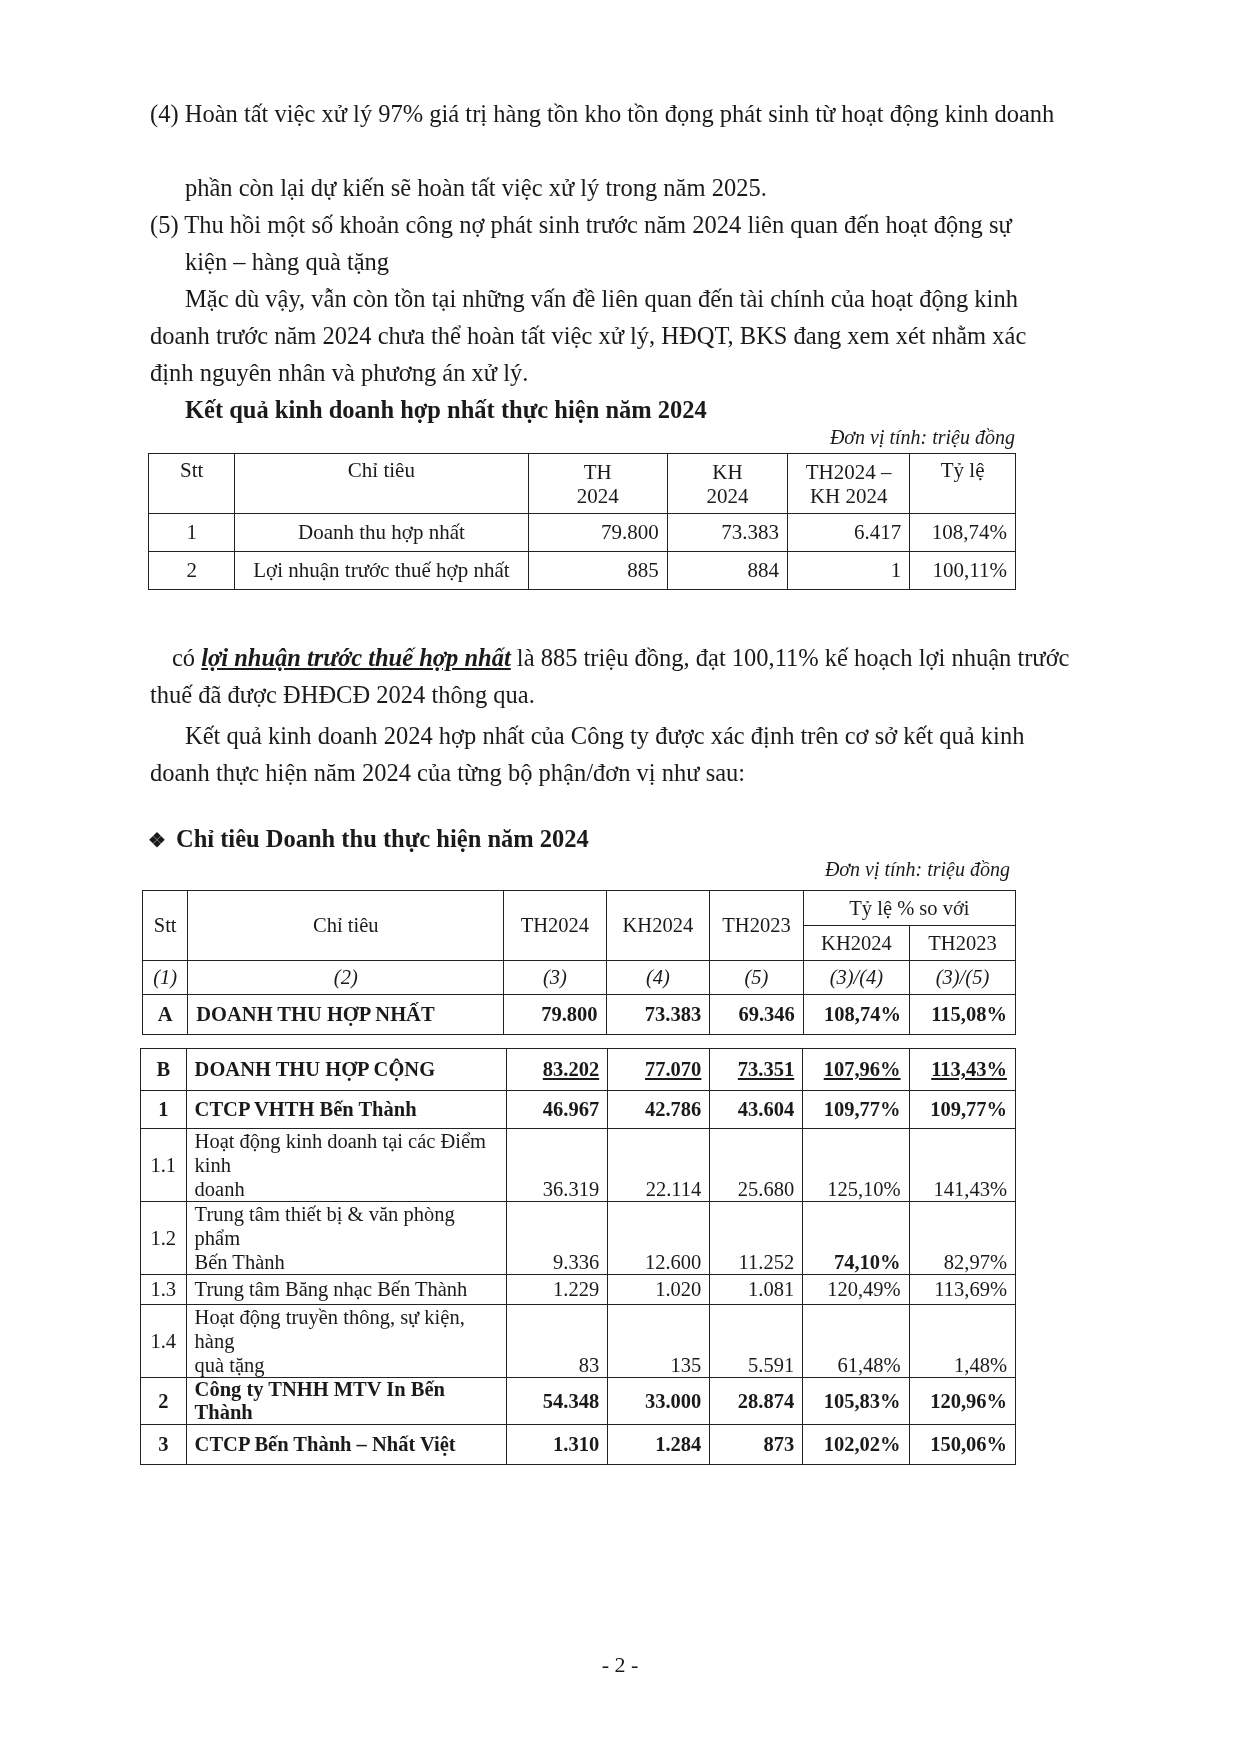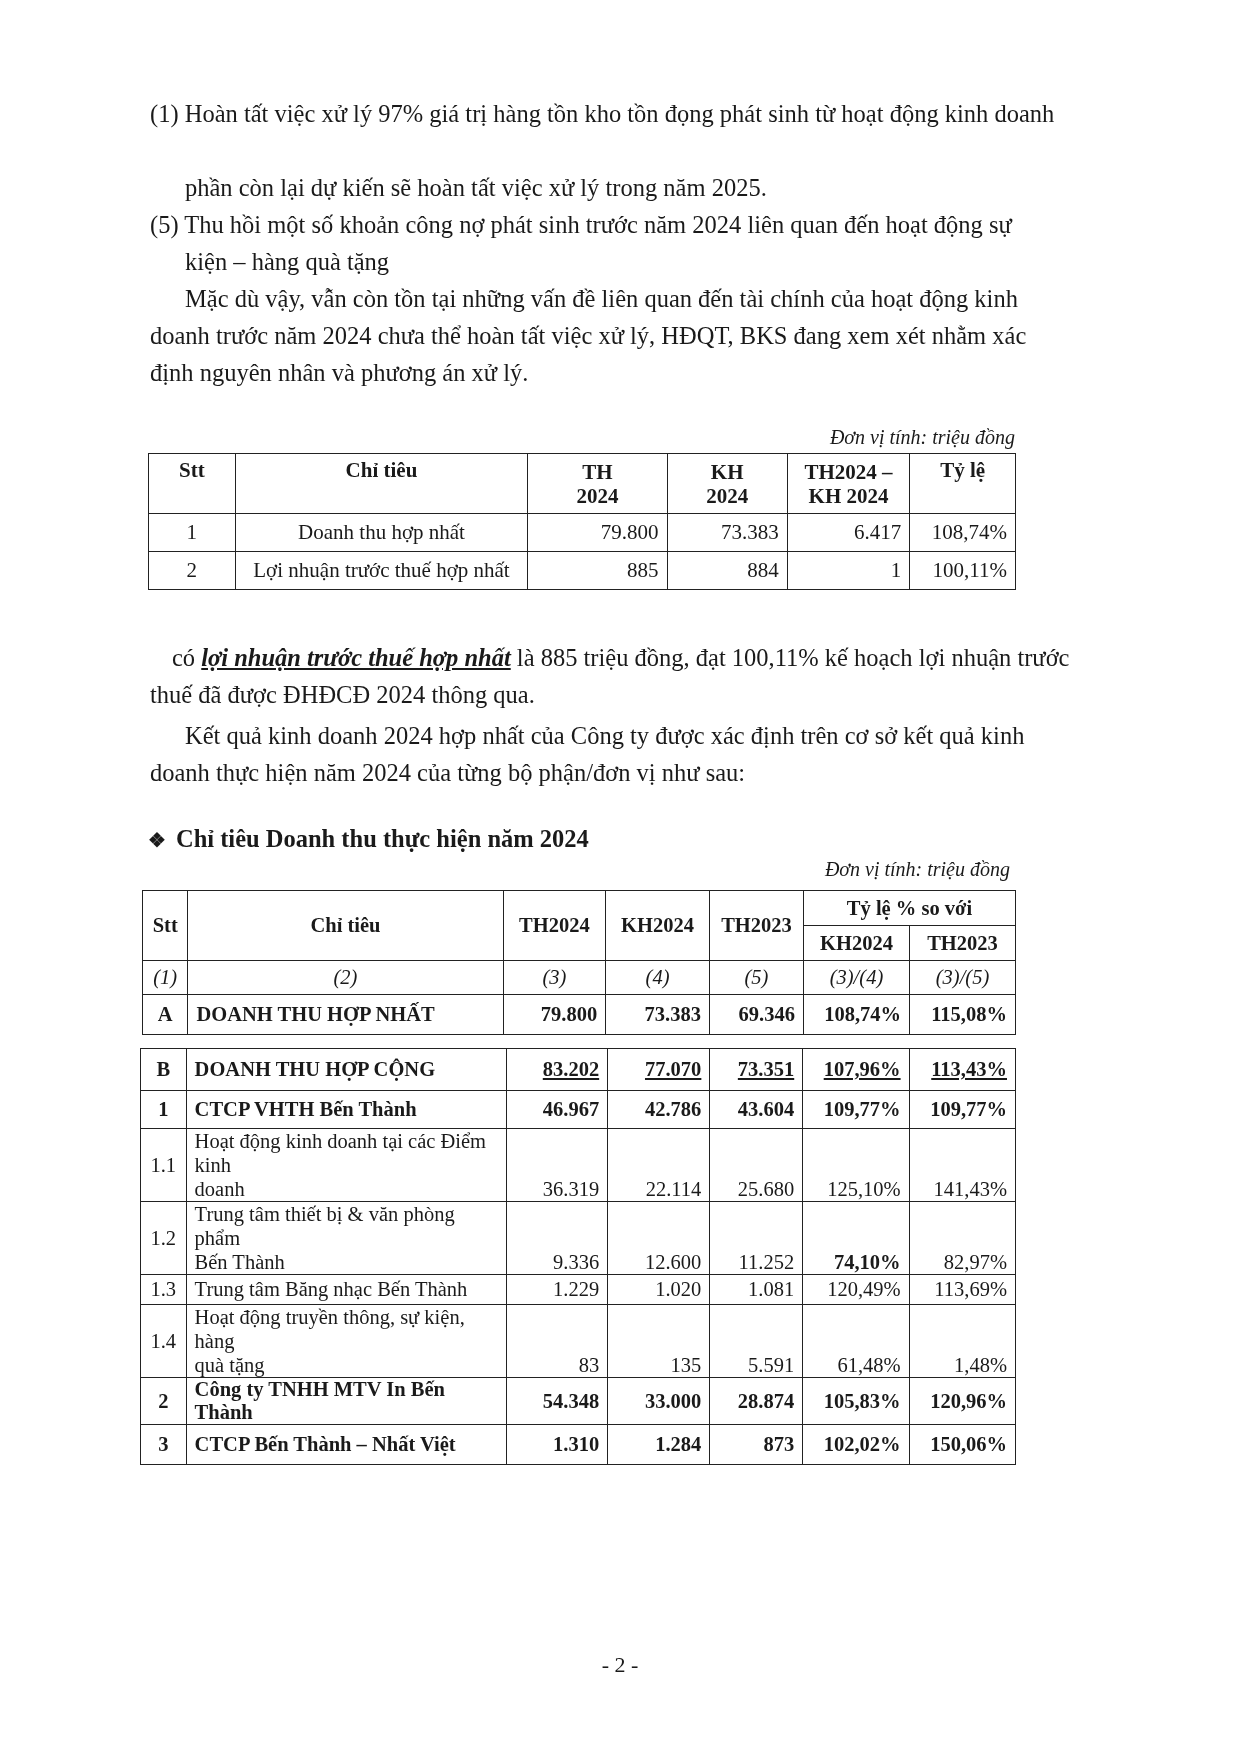--- a/index.html
+++ b/index.html
@@ -7,49 +7,50 @@
     width: 1240px; height: 1754px; position: relative; overflow: hidden;
     font-family: "Liberation Serif", "DejaVu Serif", serif;
     color: #1a1a1a;
   }
   .page { position: absolute; left: 0; top: 0; width: 1240px; height: 1754px; }
   .p { position: absolute; font-size: 24.5px; line-height: 37px; margin: 0; white-space: nowrap; }
   .h { font-weight: bold; font-size: 24.5px; }
   .unit { position: absolute; font-style: italic; font-size: 20px; text-align: right; }
   table { border-collapse: collapse; position: absolute; font-size: 21px; }
   td, th { border: 1.5px solid #222; padding: 0 8px; }
-  th { font-weight: bold; }
+  th { font-weight: normal; }
   .c { text-align: center; }
   .r { text-align: right; }
   .l { text-align: left; }
   .b { font-weight: bold; }
   .i { font-style: italic; }
   .u { text-decoration: underline; }
   .t1 td, .t1 th { font-size: 21px; }
   .t2 td, .t2 th { font-size: 20.5px; }
   .t2 .bigb { font-size: 21.5px; }
   .lh { line-height: 24px; }
   .pagenum { position: absolute; left: 0; width: 1240px; top: 1652px; text-align: center; font-size: 22px; }
   .diamond { font-size: 20px; margin-right: 10px; }
 </style>
 </head>
 <body>
 
 <div class="page">
 
-  <p class="p" style="left:150px; top:95px;">(1) Hoàn tất việc xử lý 97% giá trị hàng tồn kho tồn đọng phát sinh từ hoạt động kinh doanh</p>
+  <p class="p" style="left:150px; top:95px;">(4) Hoàn tất việc xử lý 97% giá trị hàng tồn kho tồn đọng phát sinh từ hoạt động kinh doanh</p>
   <p class="p" style="left:185px; top:169px;">phần còn lại dự kiến sẽ hoàn tất việc xử lý trong năm 2025.</p>
 
   <p class="p" style="left:150px; top:206px;">(5) Thu hồi một số khoản công nợ phát sinh trước năm 2024 liên quan đến hoạt động sự</p>
   <p class="p" style="left:185px; top:243px;">kiện – hàng quà tặng</p>
 
   <p class="p" style="left:185px; top:280px;">Mặc dù vậy, vẫn còn tồn tại những vấn đề liên quan đến tài chính của hoạt động kinh</p>
   <p class="p" style="left:150px; top:317px;">doanh trước năm 2024 chưa thể hoàn tất việc xử lý, HĐQT, BKS đang xem xét nhằm xác</p>
   <p class="p" style="left:150px; top:354px;">định nguyên nhân và phương án xử lý.</p>
 
+  <p class="p h" style="left:185px; top:391px;">Kết quả kinh doanh hợp nhất thực hiện năm 2024</p>
   <div class="unit" style="left:700px; width:315px; top:426px;">Đơn vị tính: triệu đồng</div>
 
   <table class="t1" style="left:148px; top:453px; width:868px;">
     <colgroup>
       <col style="width:94px">
         <col style="width:330px">
         <col style="width:150px">
         <col style="width:128px">
         <col style="width:128px">
         <col style="width:108px">

